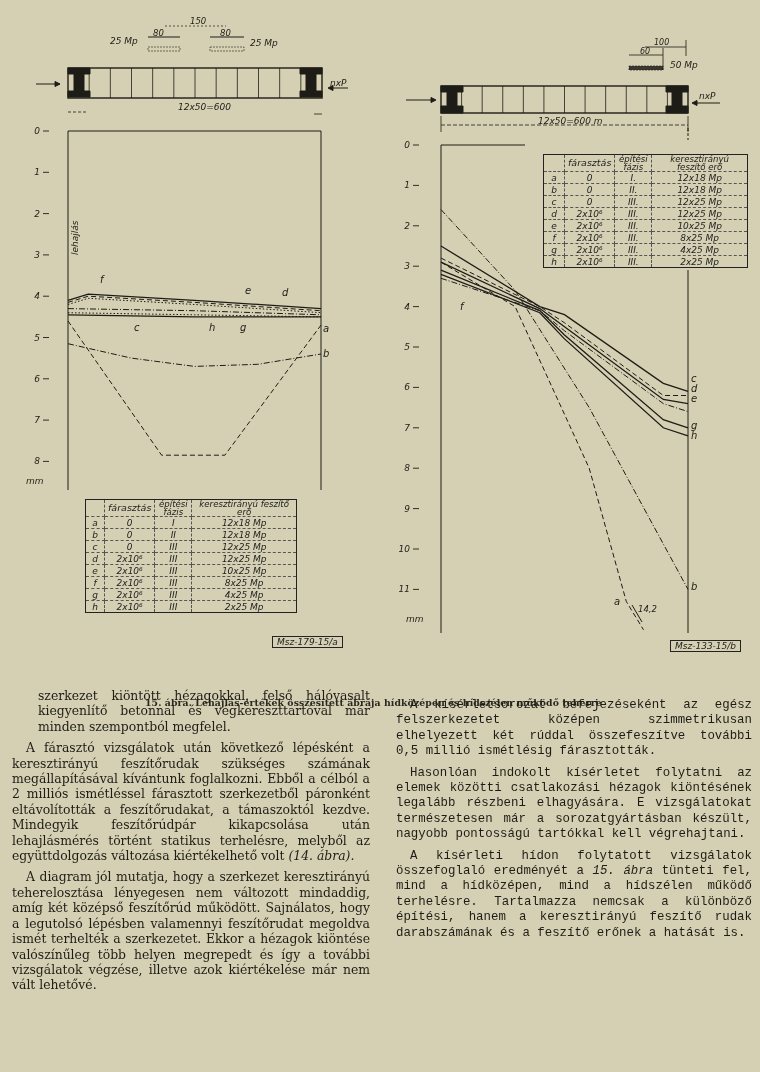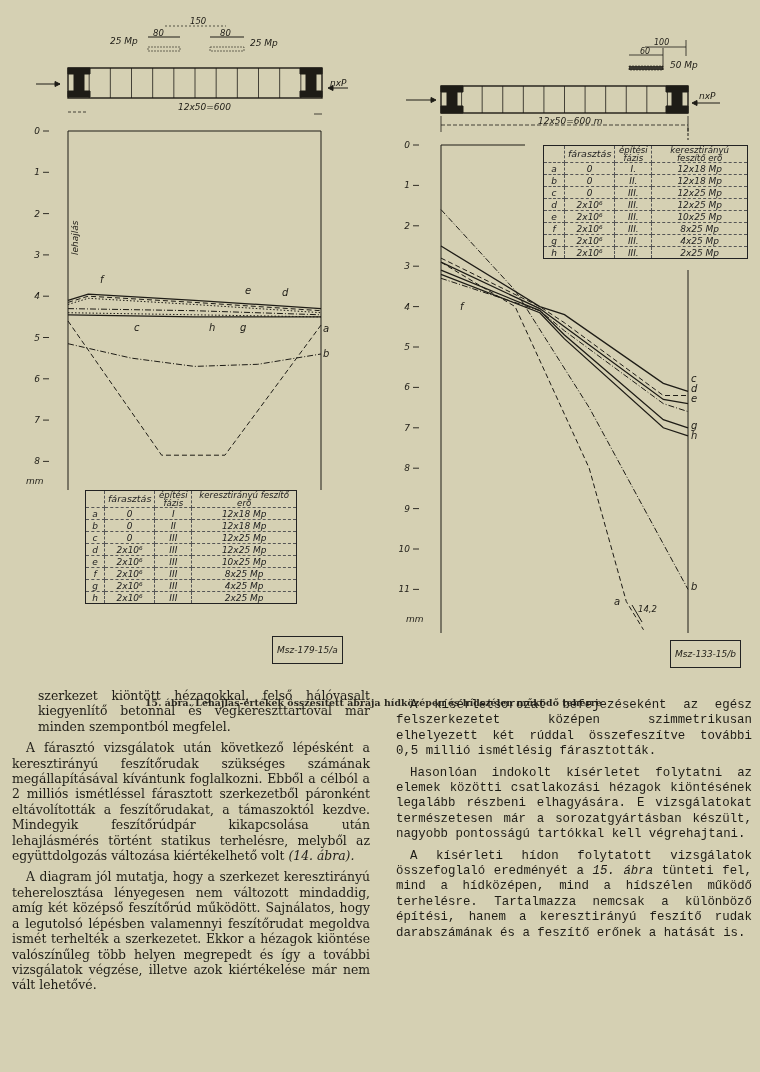--- a/index.html
+++ b/index.html
@@ -17,26 +17,26 @@
   }
   .caption .num { font-weight:bold; }
   .col { position:absolute; top:688px; width:358px; font-size:12.4px; line-height:15.4px; text-align:justify; }
   .col.left { left:12px; }
   .col.right { left:396px; top:698px; width:356px;font-family:Liberation Mono, monospace; }
   .col p { margin:0 0 6px 0; text-indent:14px; }
   .col p.first { text-indent:0;margin-left:26px; }
   .col em { font-style:italic; }
   .tbl {
     position:absolute; border-collapse:collapse; font-family:"DejaVu Sans", sans-serif; font-style:italic;
-    font-size:9px; color:#222;
+    font-size:9px; color:#222;margin-top:9px;
   }
   .tbl td, .tbl th { border:1px dashed #555; padding:0 3px; height:11px; line-height:10px; text-align:center; font-weight:normal; }
   .tbl th { font-size:8.6px; line-height:8px; }
   .tbl { border:1.5px solid #222; }
-  .tag { position:absolute; border:1px solid #222; font-family:"DejaVu Sans", sans-serif; font-style:italic; font-size:9px; padding:8px 4px; }
+  .tag { position:absolute; border:1px solid #222; font-family:"DejaVu Sans", sans-serif; font-style:italic; font-size:9px; padding:0 4px; }
 </style>
 </head>
 <body>
 
 <div class="fig">
   <svg id="figsvg" width="760" height="680" viewBox="0 0 760 680">
 
     <g stroke="#1e1c16" fill="none">
       <rect x="68" y="68" width="254" height="30" stroke-width="1.4"></rect>
       <g id="leftRibs">

